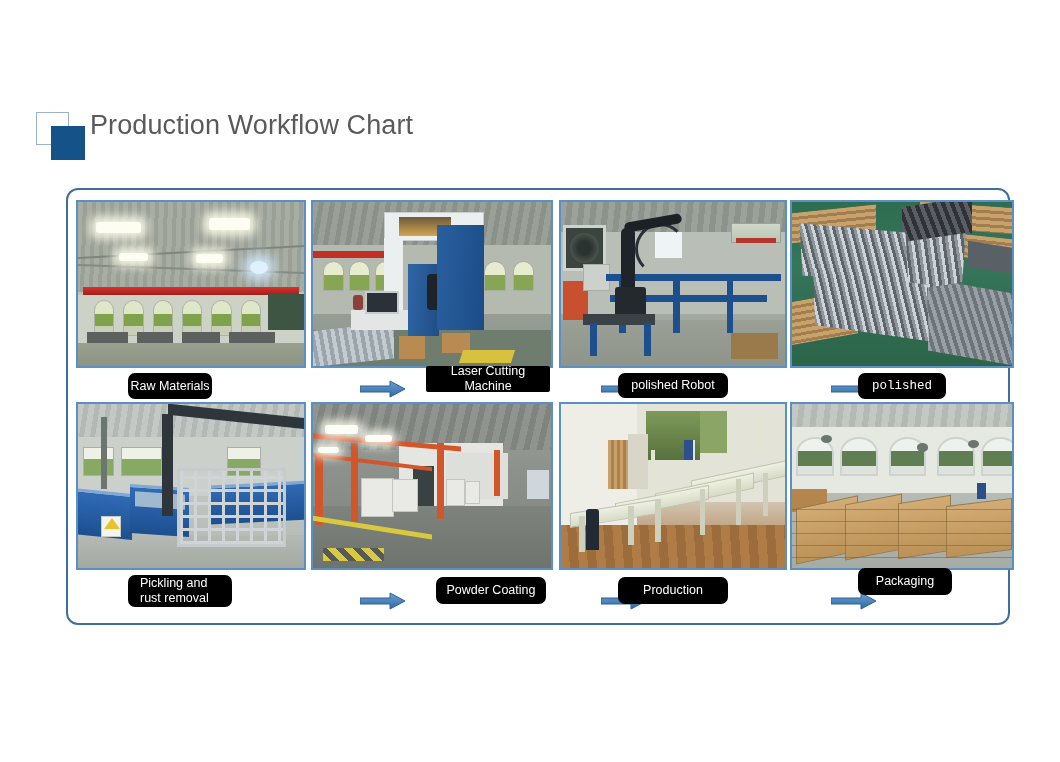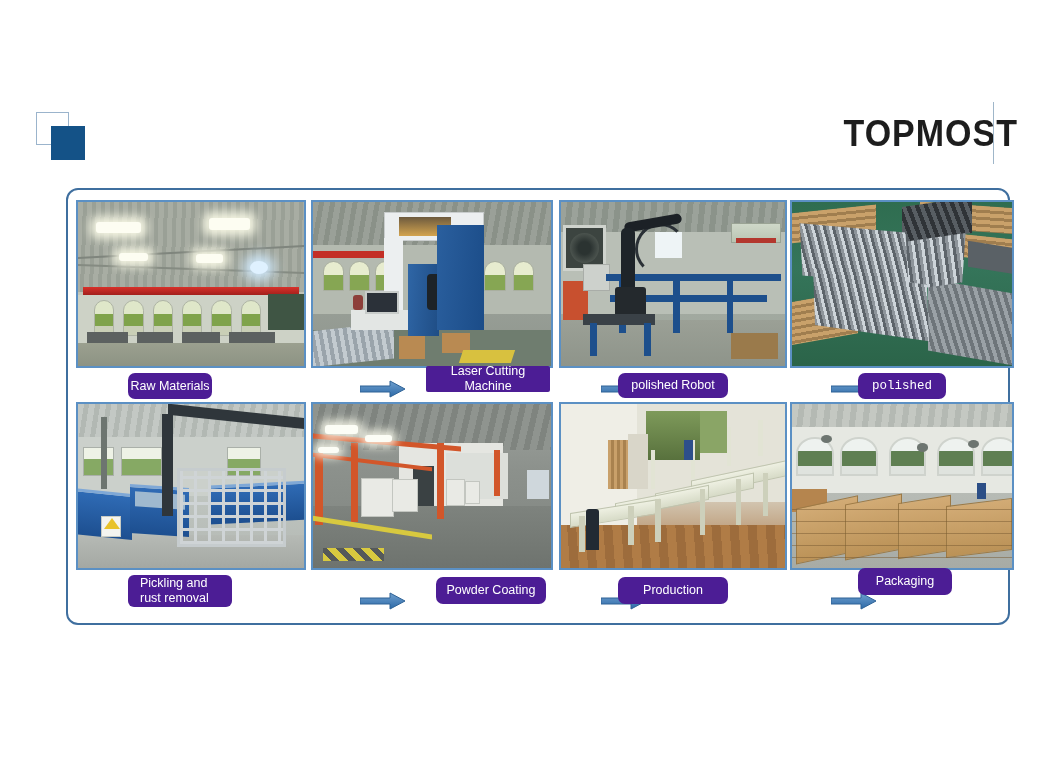--- a/index.html
+++ b/index.html
@@ -73,21 +73,21 @@
     position:absolute;left:0;top:0;
     border:2.5px solid #5b90c4;
     box-sizing:border-box;
     overflow:hidden;
     background:#cfd6da;
   }
 
   
   .chip{
     position:absolute;
-    background:#4c1d95;
+    background:#000000;
     color:#ffffff;
     font-size:12.5px;
     line-height:15px;
     box-sizing:border-box;
     display:flex;
     align-items:center;
     white-space:pre-line;
   }
   .chip.rounded{border-radius:7px;}
   .chip.square{border-radius:2px;}
@@ -300,25 +300,22 @@
 </head>
 <body>
 
 <div class="header">
 
   <div class="logo-mark">
     <span class="sq-outline"></span>
     <span class="sq-solid"></span>
   </div>
 
-
-  <div class="brand">
-    <div class="brand-word"><span>TOP</span><span class="m-style">M</span><span>OST</span></div>
-    <span class="brand-rule"></span>
-  </div>
+  <div class="page-title">Production Workflow Chart</div>
+
 
 </div>
 
 <div class="frame">
 
   <div class="row row1">
 
     <div class="cell" style="left:8px;width:230px;">
       <div class="photo" style="width:230px;height:168px;">
         <div class="scene sc-warehouse">
@@ -469,21 +466,21 @@
             <i class="tank tk1"></i>
             <i class="tank tk2"></i>
             <i class="water"></i>
           <i class="beam"></i>
             <i class="col"></i>
             <i class="col2"></i>
           <i class="rack"></i>
             <i class="sign"></i>
         </div>
       </div>
-      <div class="chip rounded left" style="left:52px;top:173px;width:104px;height:32px;padding-left:12px;border-radius:6px;">Pickling and
+      <div class="chip rounded left" style="left:52px;top:173px;width:104px;height:32px;padding-left:12px;">Pickling and
 rust removal</div>
     </div>
 
     <div class="arrow" style="left:292px;top:190px;">
       <svg viewBox="0 0 46 18" width="46" height="18">
         <polygon points="0,6 30,6 30,1 45,9 30,17 30,12 0,12" fill="url(#ag1)" stroke="#2e6296" stroke-width="1"></polygon>
       </svg>
     </div>
 
     <div class="cell" style="left:243px;width:242px;">

